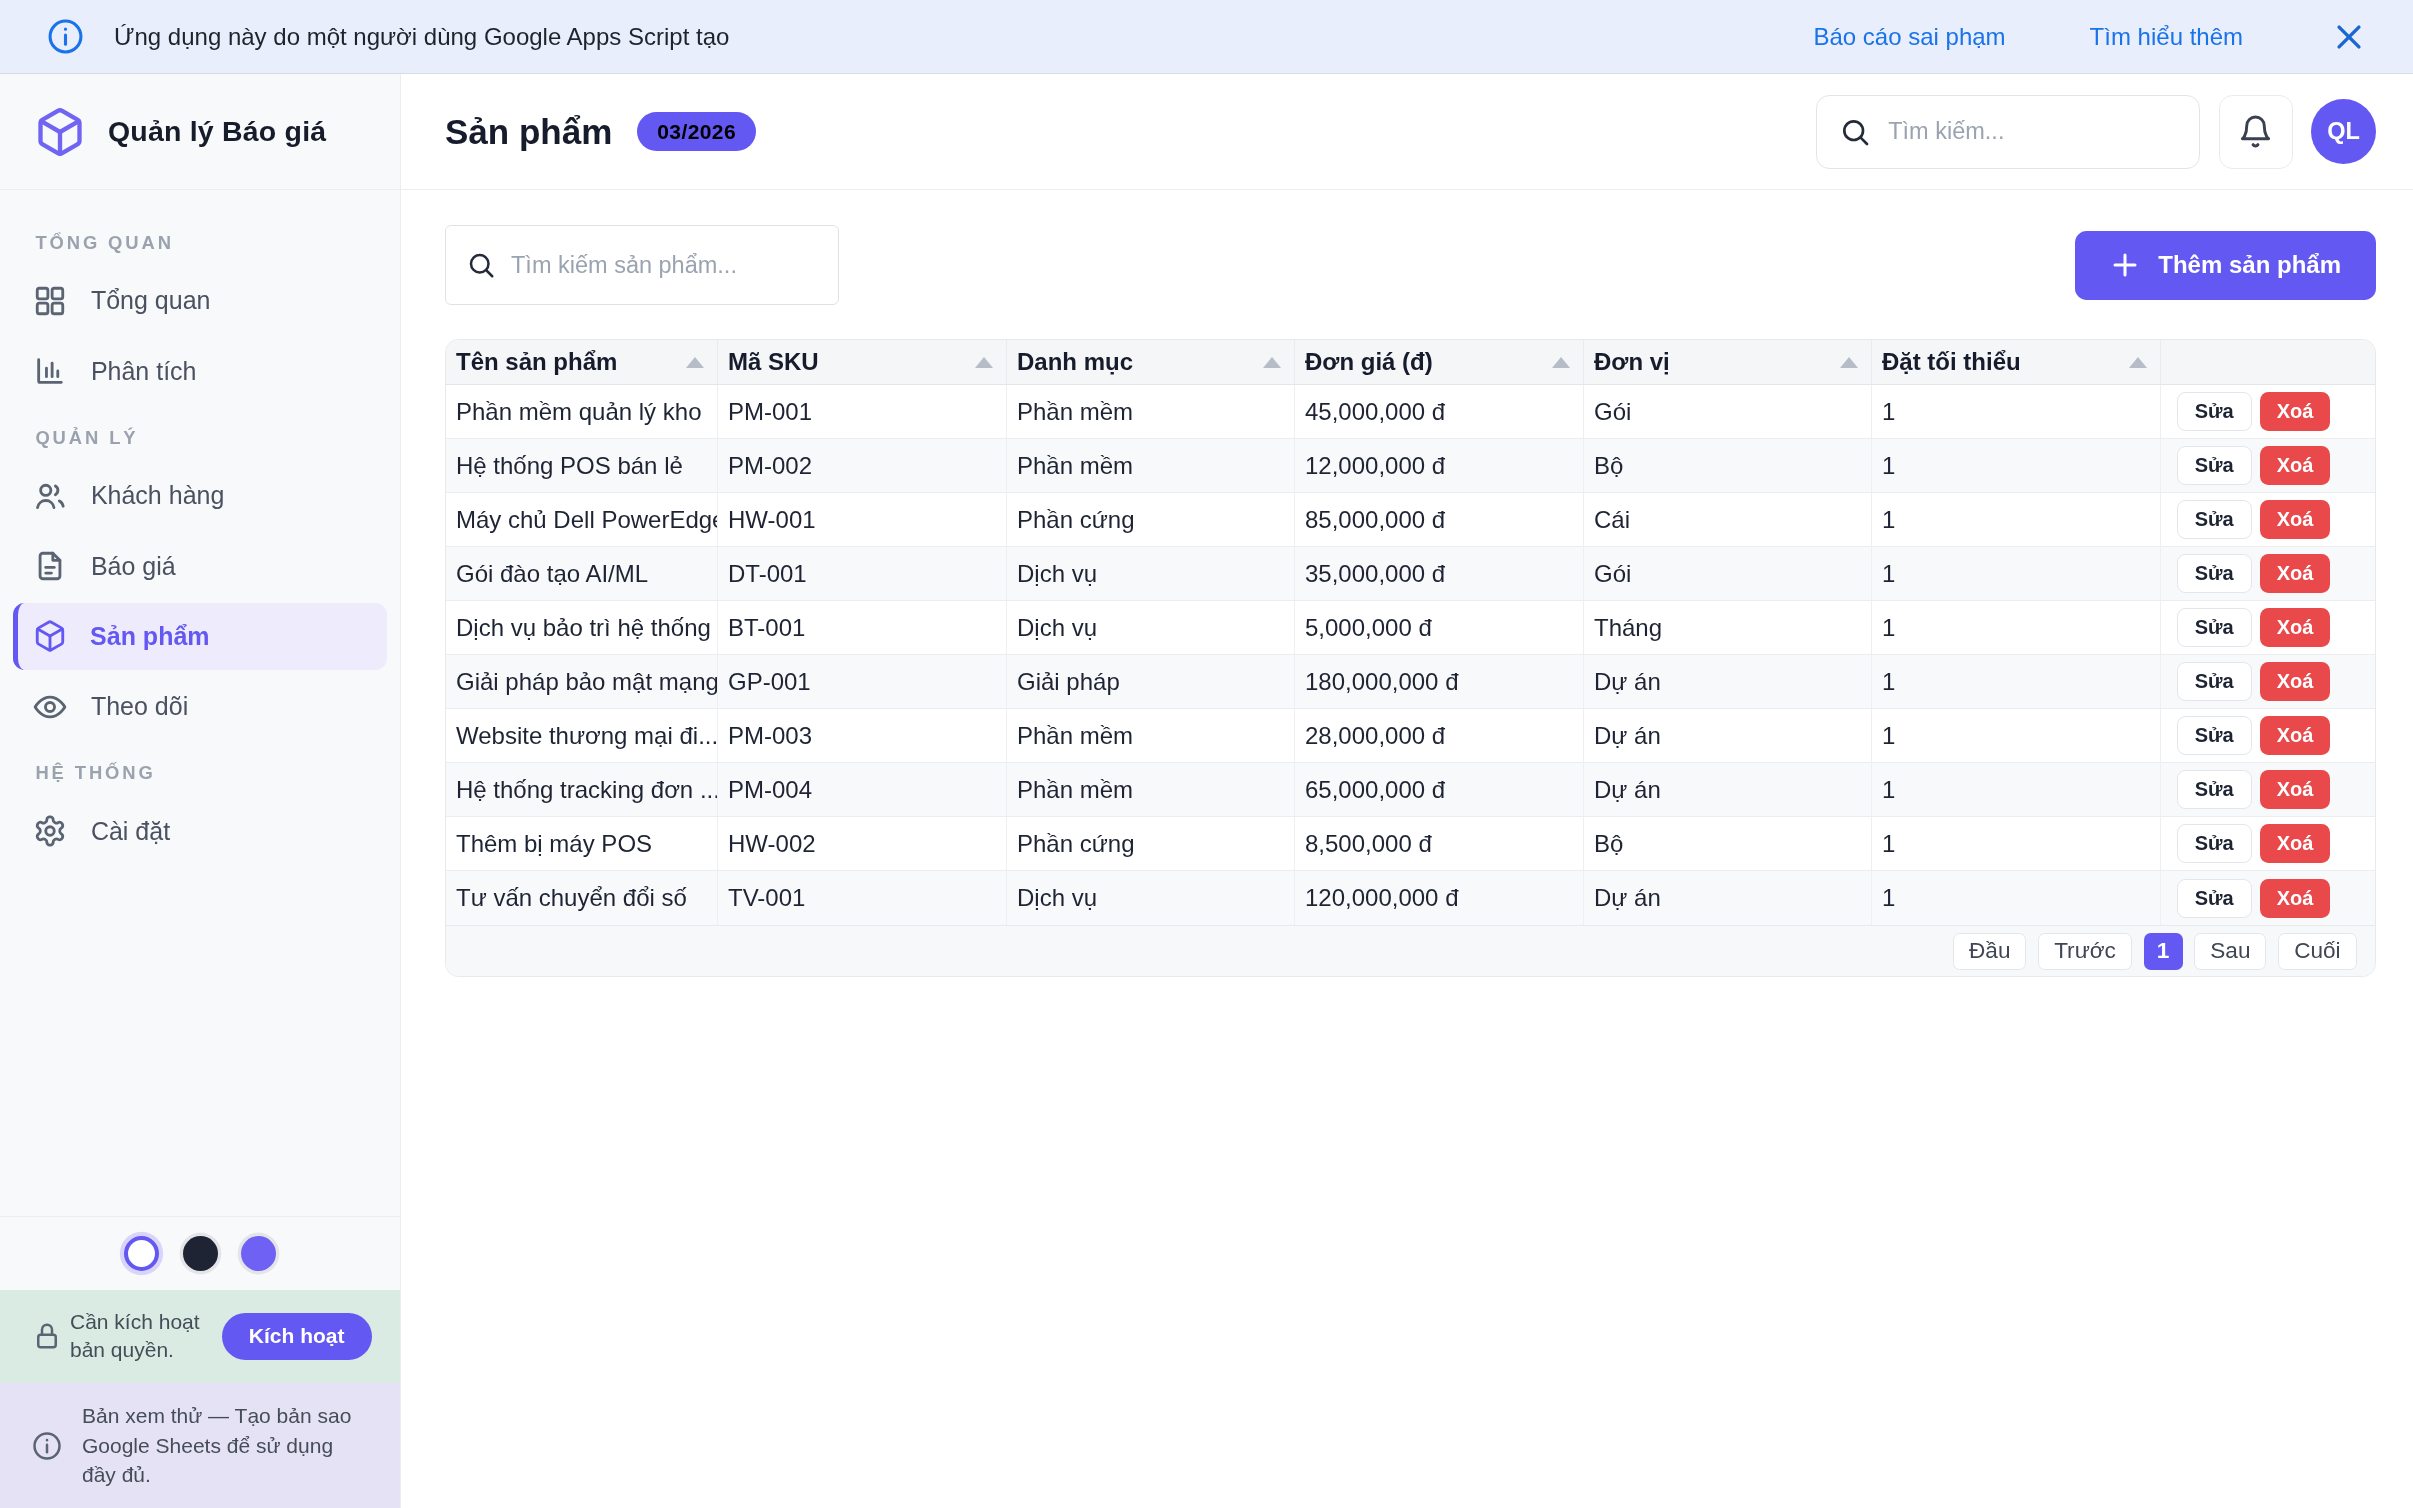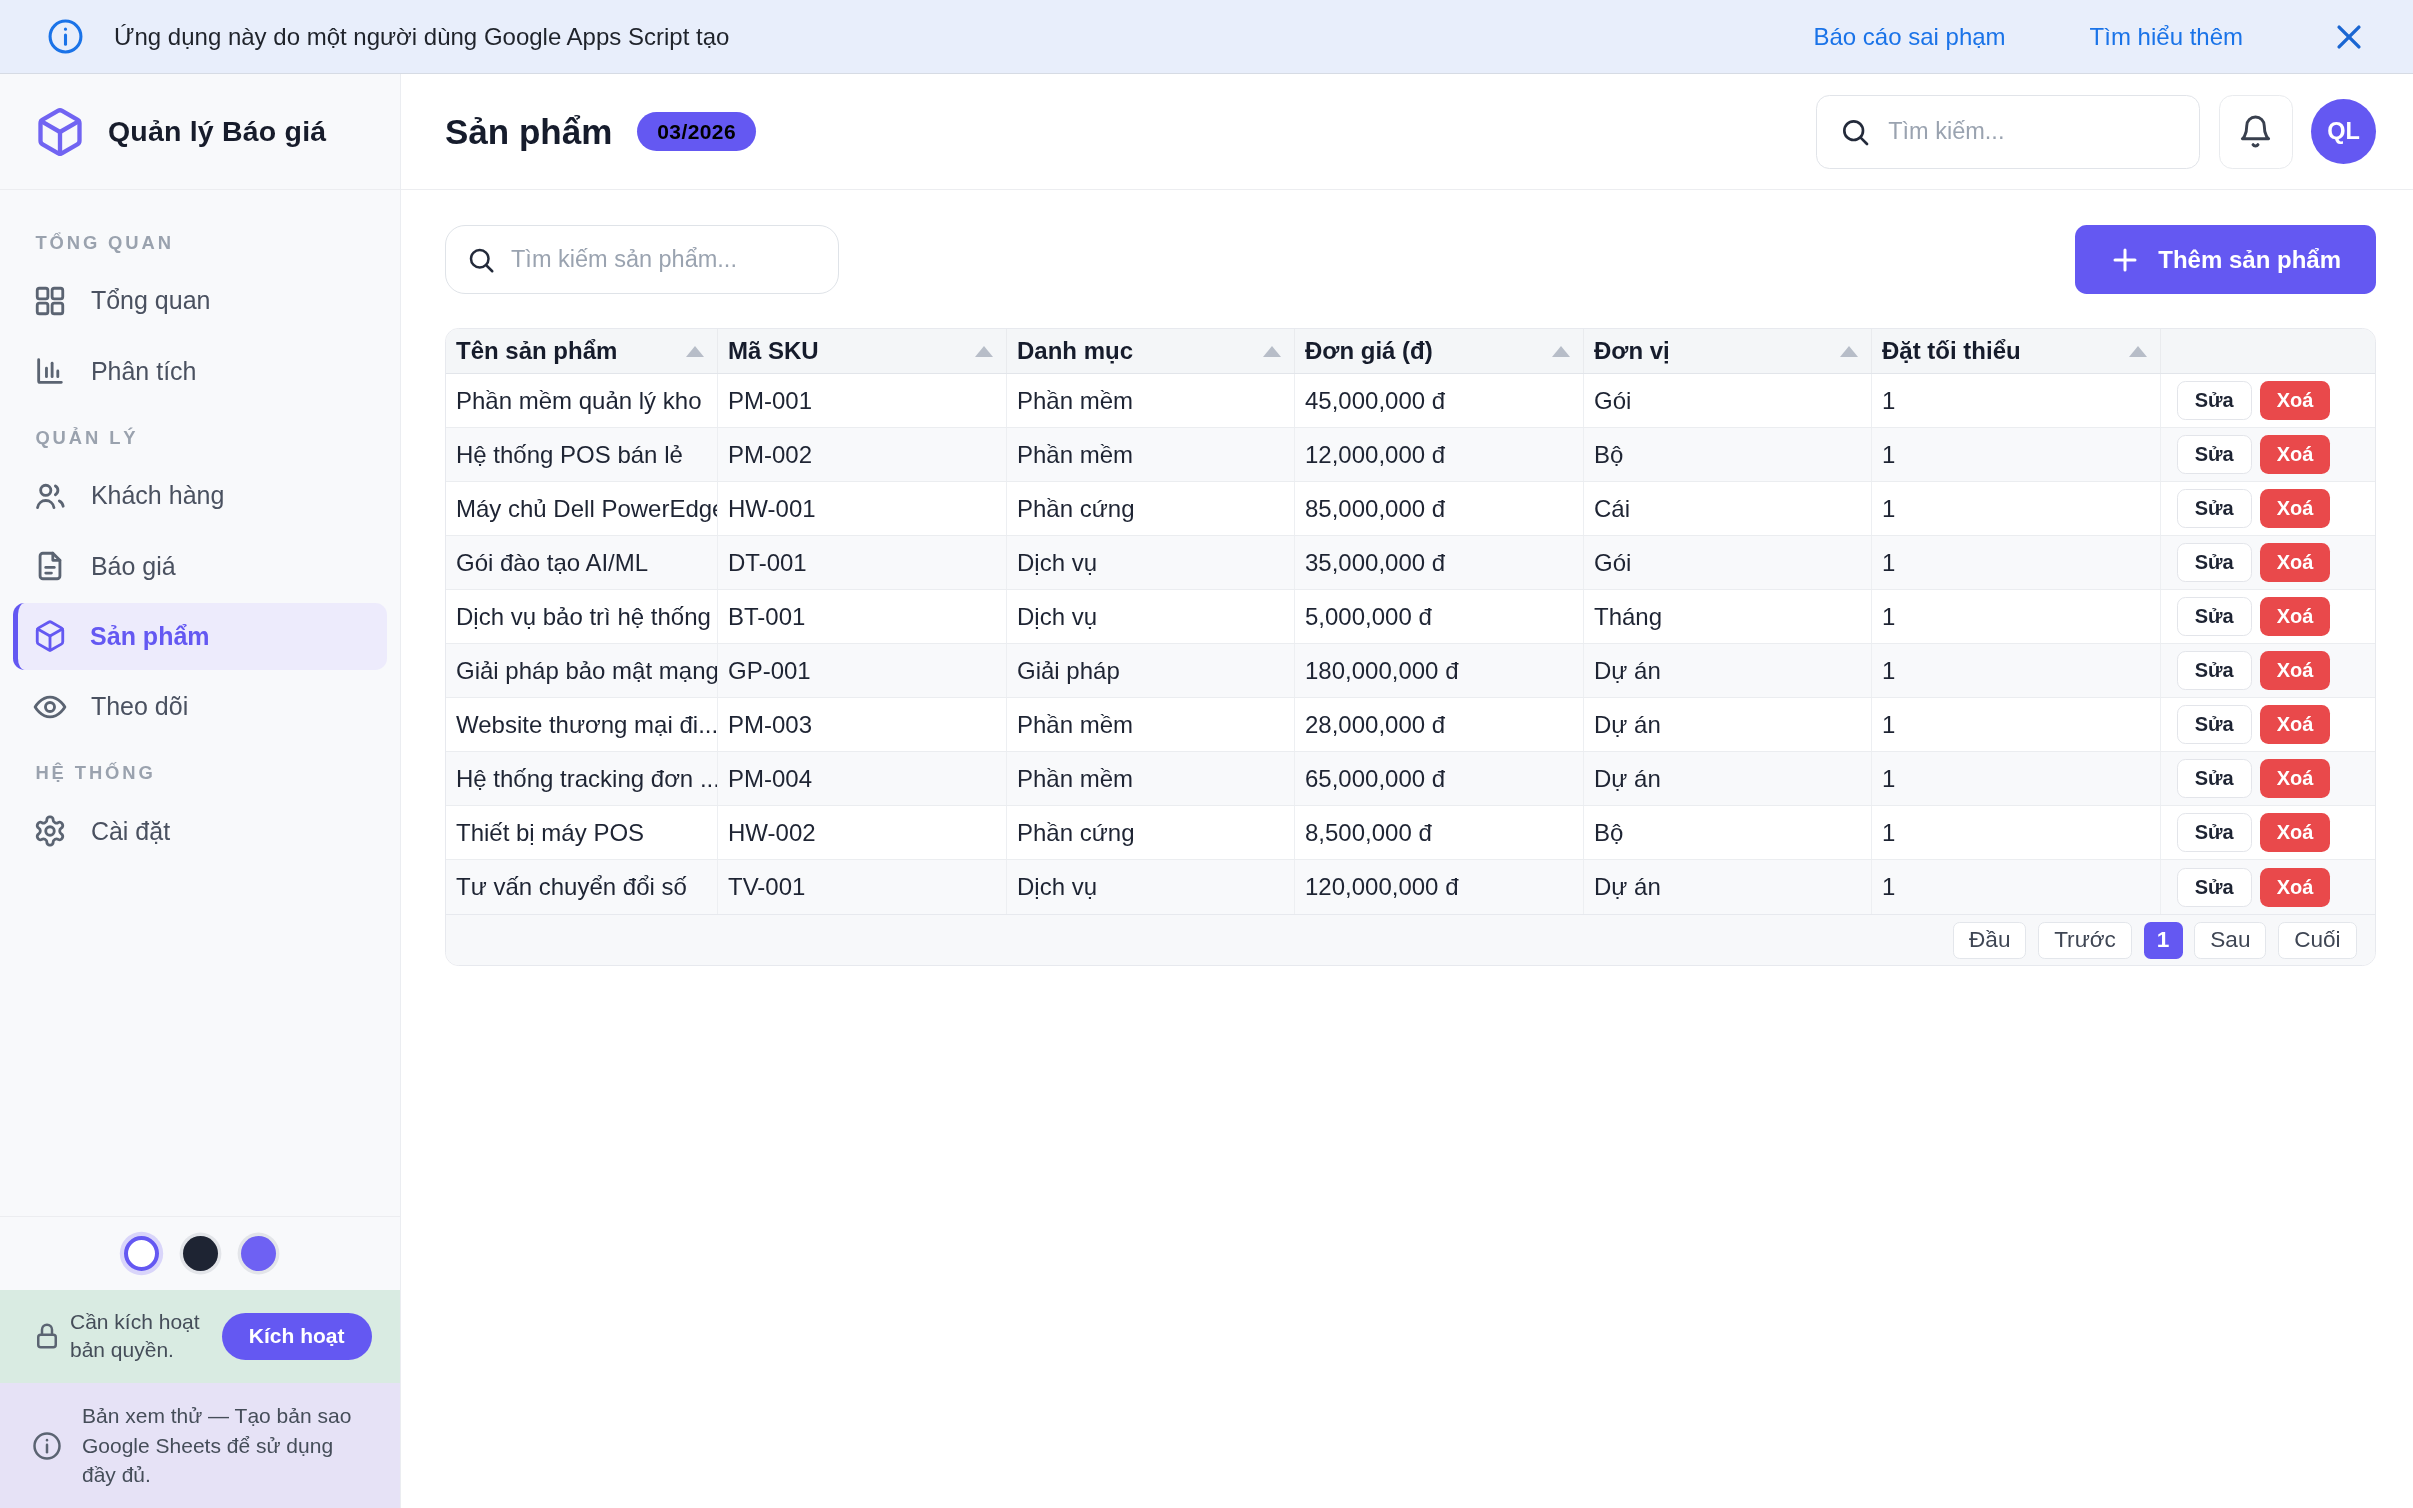--- a/index.html
+++ b/index.html
@@ -111,21 +111,21 @@
   .avatar {
     width:65px; height:65px; border-radius:50%; background:#6458f2; color:#fff;
     display:flex; align-items:center; justify-content:center;
     font-size:23.5px; font-weight:bold; cursor:pointer;
   }
 
   
   .content { flex:1; padding:35px 37px 0 44px; min-height:0; }
   .toolbar { display:flex; align-items:center; justify-content:space-between; }
   .tsearch {
-    width:394px; height:69px; border:1.7px solid #dfe3e8; border-radius:20px; background:#fff;
+    width:394px; height:80px; border:1.7px solid #dfe3e8; border-radius:6px; background:#fff;
     display:flex; align-items:center; gap:15px; padding:0 20px;
   }
   .tsearch .search-ic { width:30px; height:30px; color:#232a3a; flex:0 0 30px; }
   .add-btn {
     height:69px; background:#6458f2; color:#fff; border:none; border-radius:11.7px;
     font-size:24px; font-weight:bold; padding:0 35px; display:flex; align-items:center; gap:18.4px;
     cursor:pointer; font-family:inherit;
   }
   .add-btn .plus-ic { width:30px; height:30px; }
 
@@ -457,21 +457,21 @@
                 <div class="td">Phần mềm</div>
                 <div class="td">65,000,000 đ</div>
                 <div class="td">Dự án</div>
                 <div class="td">1</div>
                 <div class="td actions">
                   <button class="edit-btn">Sửa</button>
                   <button class="del-btn">Xoá</button>
                 </div>
               </div>
               <div class="tgrid trow">
-                <div class="td">Thiết bị máy POS</div>
+                <div class="td">Thêm bị máy POS</div>
                 <div class="td">HW-002</div>
                 <div class="td">Phần cứng</div>
                 <div class="td">8,500,000 đ</div>
                 <div class="td">Bộ</div>
                 <div class="td">1</div>
                 <div class="td actions">
                   <button class="edit-btn">Sửa</button>
                   <button class="del-btn">Xoá</button>
                 </div>
               </div>

